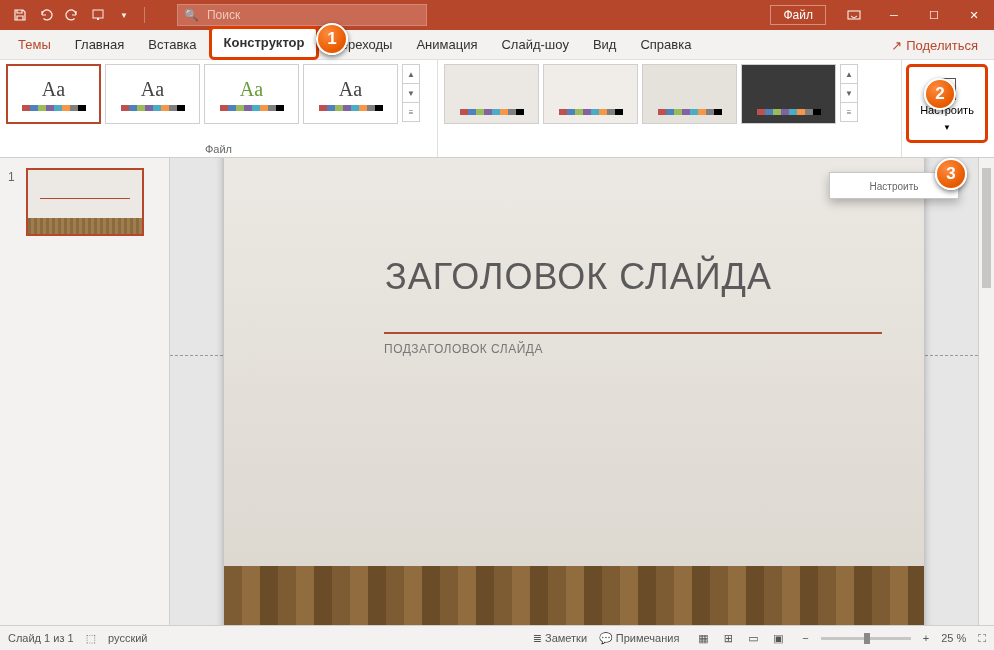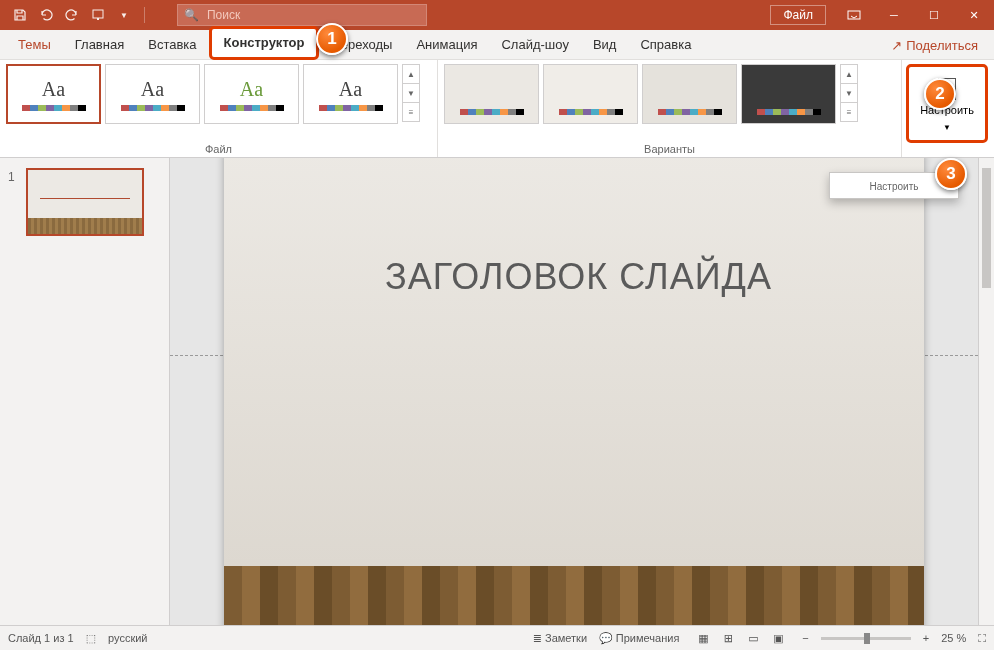--- a/index.html
+++ b/index.html
@@ -277,21 +277,20 @@
               <span style="background:#000000"></span>
             </div>
           </div>
         </div>
       <div class="scroll-arrows">
           <div>▲</div>
           <div>▼</div>
           <div>≡</div>
         </div>
     </div>
-    <div class="group-label">Варианты</div>
   </div>
   <div class="customize-wrap highlight-red" style="margin:4px 6px 14px 4px">
     <div class="customize-btn">
       <div class="ic"></div>
       <span>Настроить</span>
       <span style="font-size:8px">▼</span>
     </div>
   </div>
 </div>
 
@@ -309,20 +308,24 @@
   </div>
   <div class="slide-area">
     <div class="canvas-wrap">
       <div class="guide-h" style="top:197px"></div>
       <div class="guide-v" style="left:158px"></div>
       <div class="slide">
         <div class="slide-wall"></div>
         <div class="slide-floor"></div>
         <div class="title-box">
           <div class="title-text-big">ЗАГОЛОВОК СЛАЙДА</div>
+        </div>
+        <div class="subtitle-box">
+          <div class="underline"></div>
+          <div class="subtitle-text">ПОДЗАГОЛОВОК СЛАЙДА</div>
         </div>
       </div>
     </div>
   </div>
   <div class="vscroll">
       <div class="vscroll-thumb"></div>
     </div>
 </div>
 
 <div class="statusbar">

